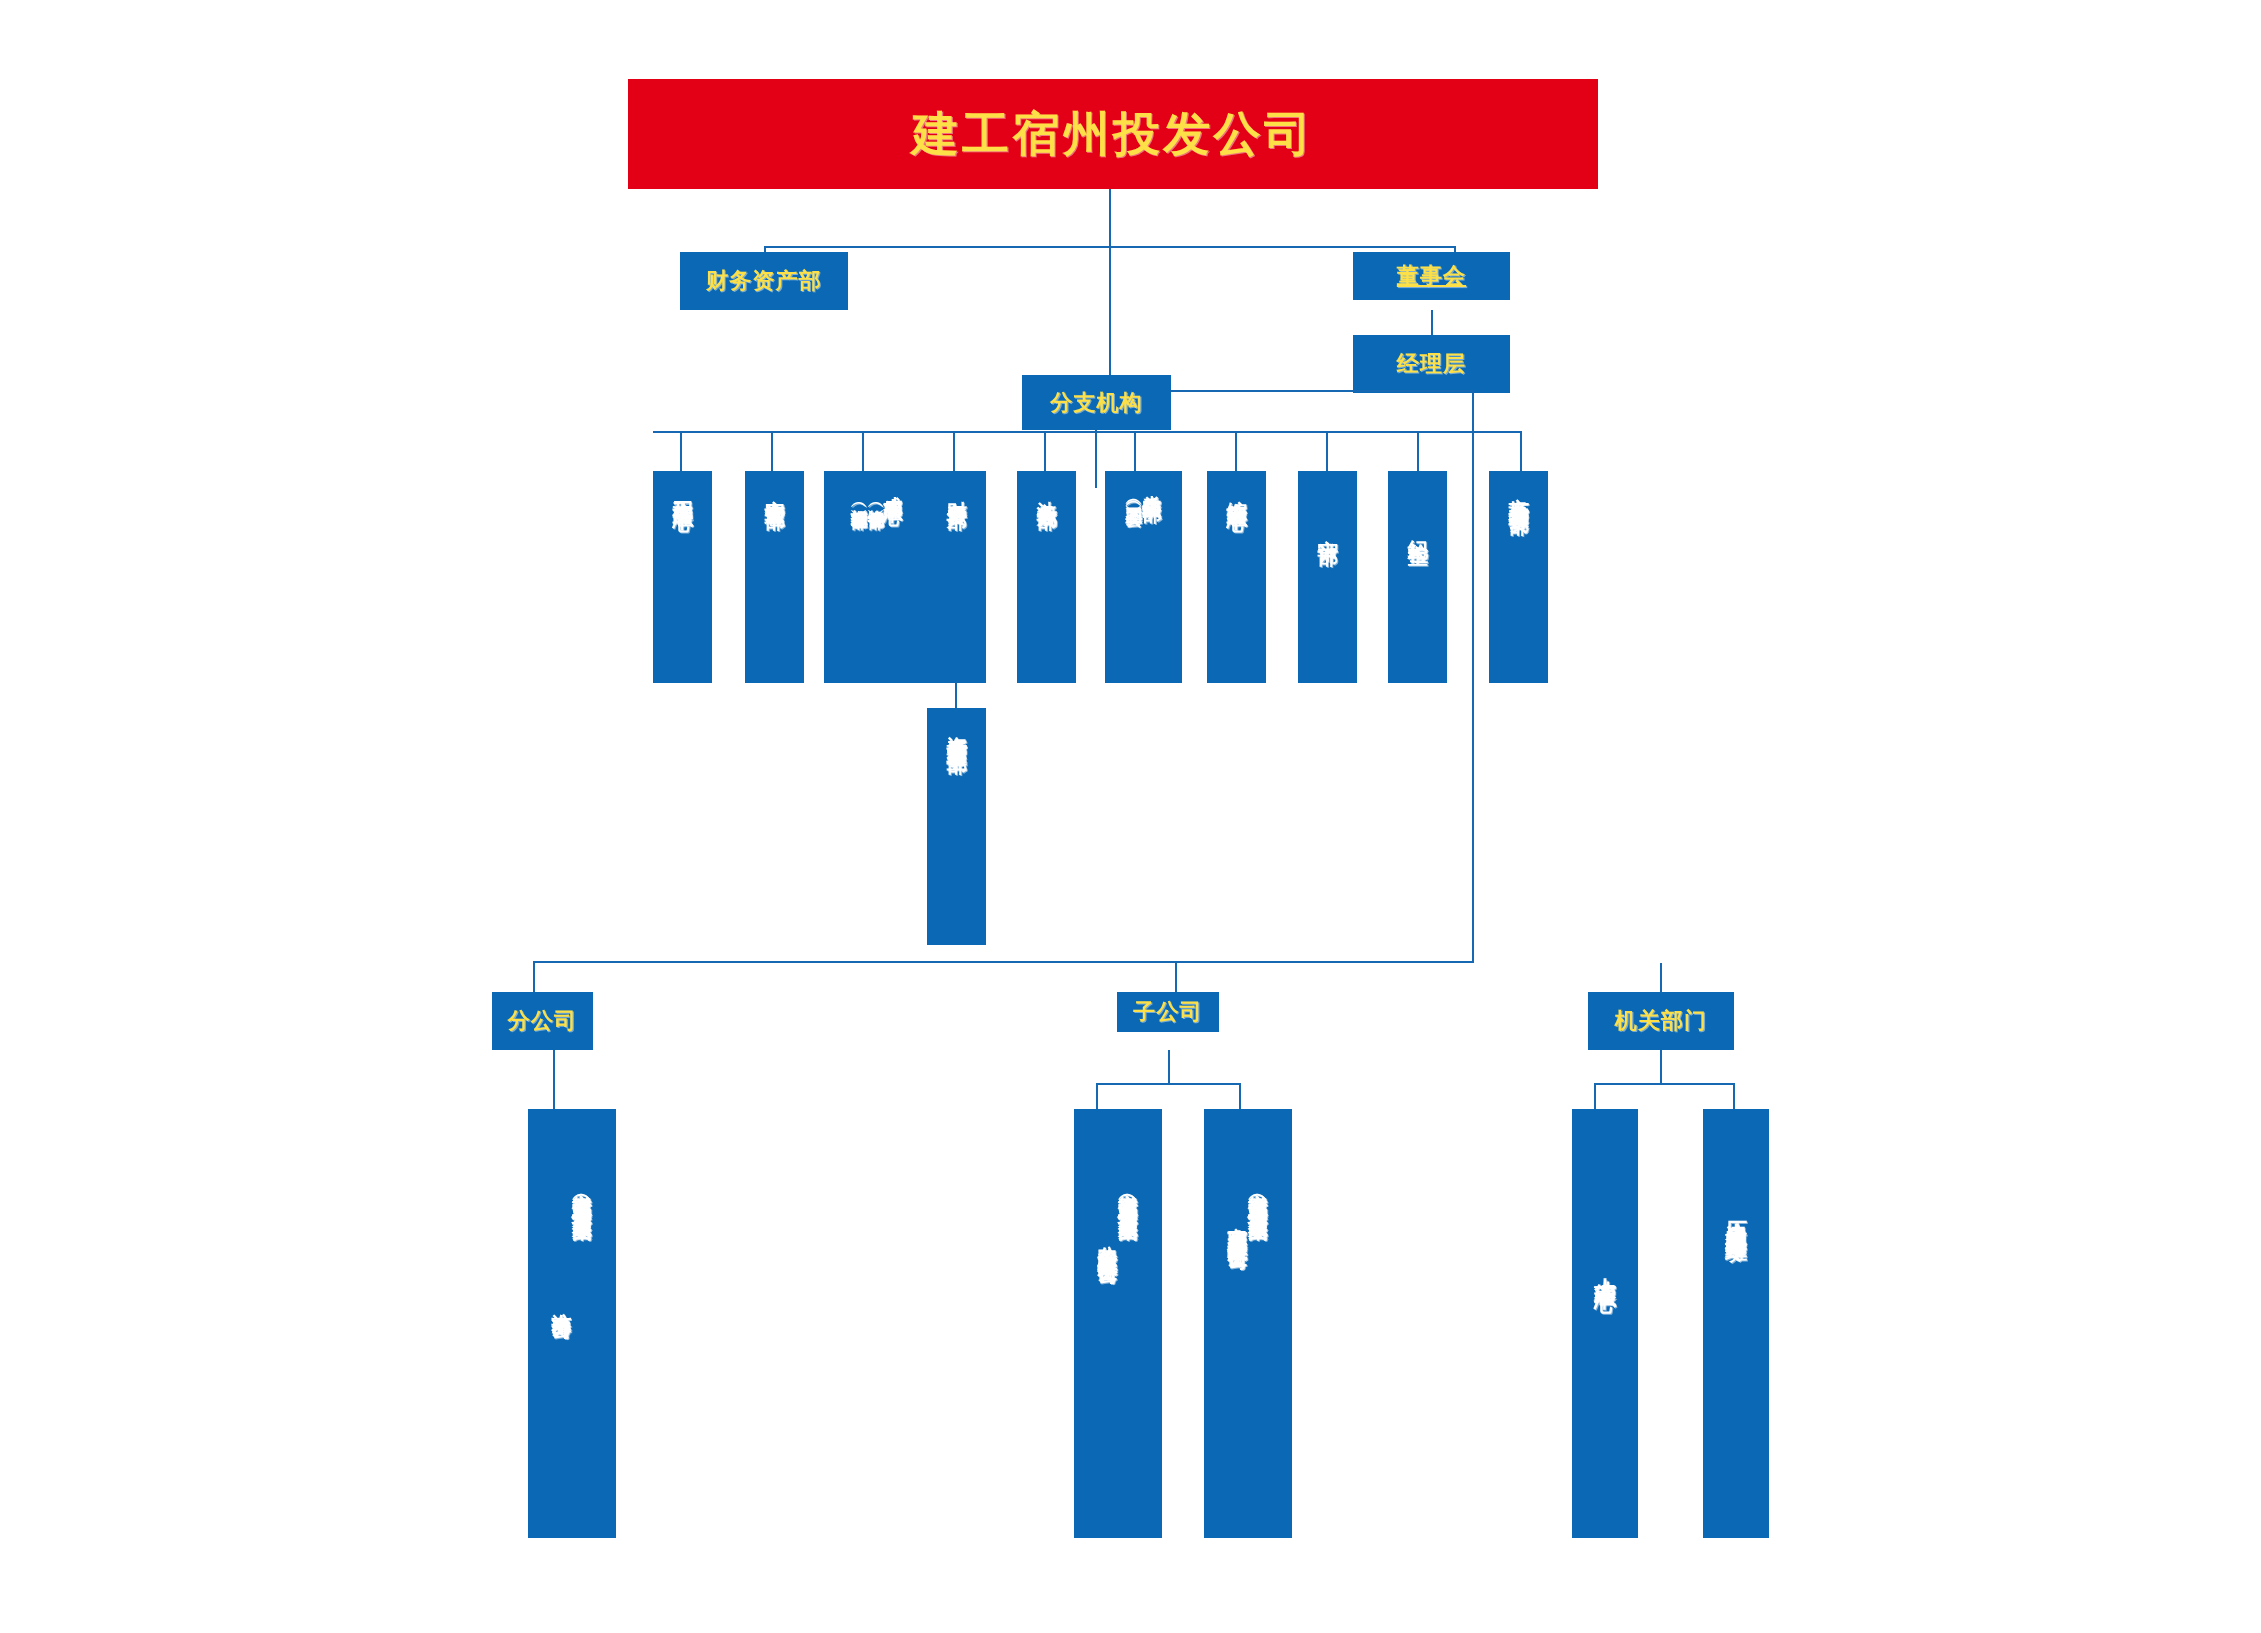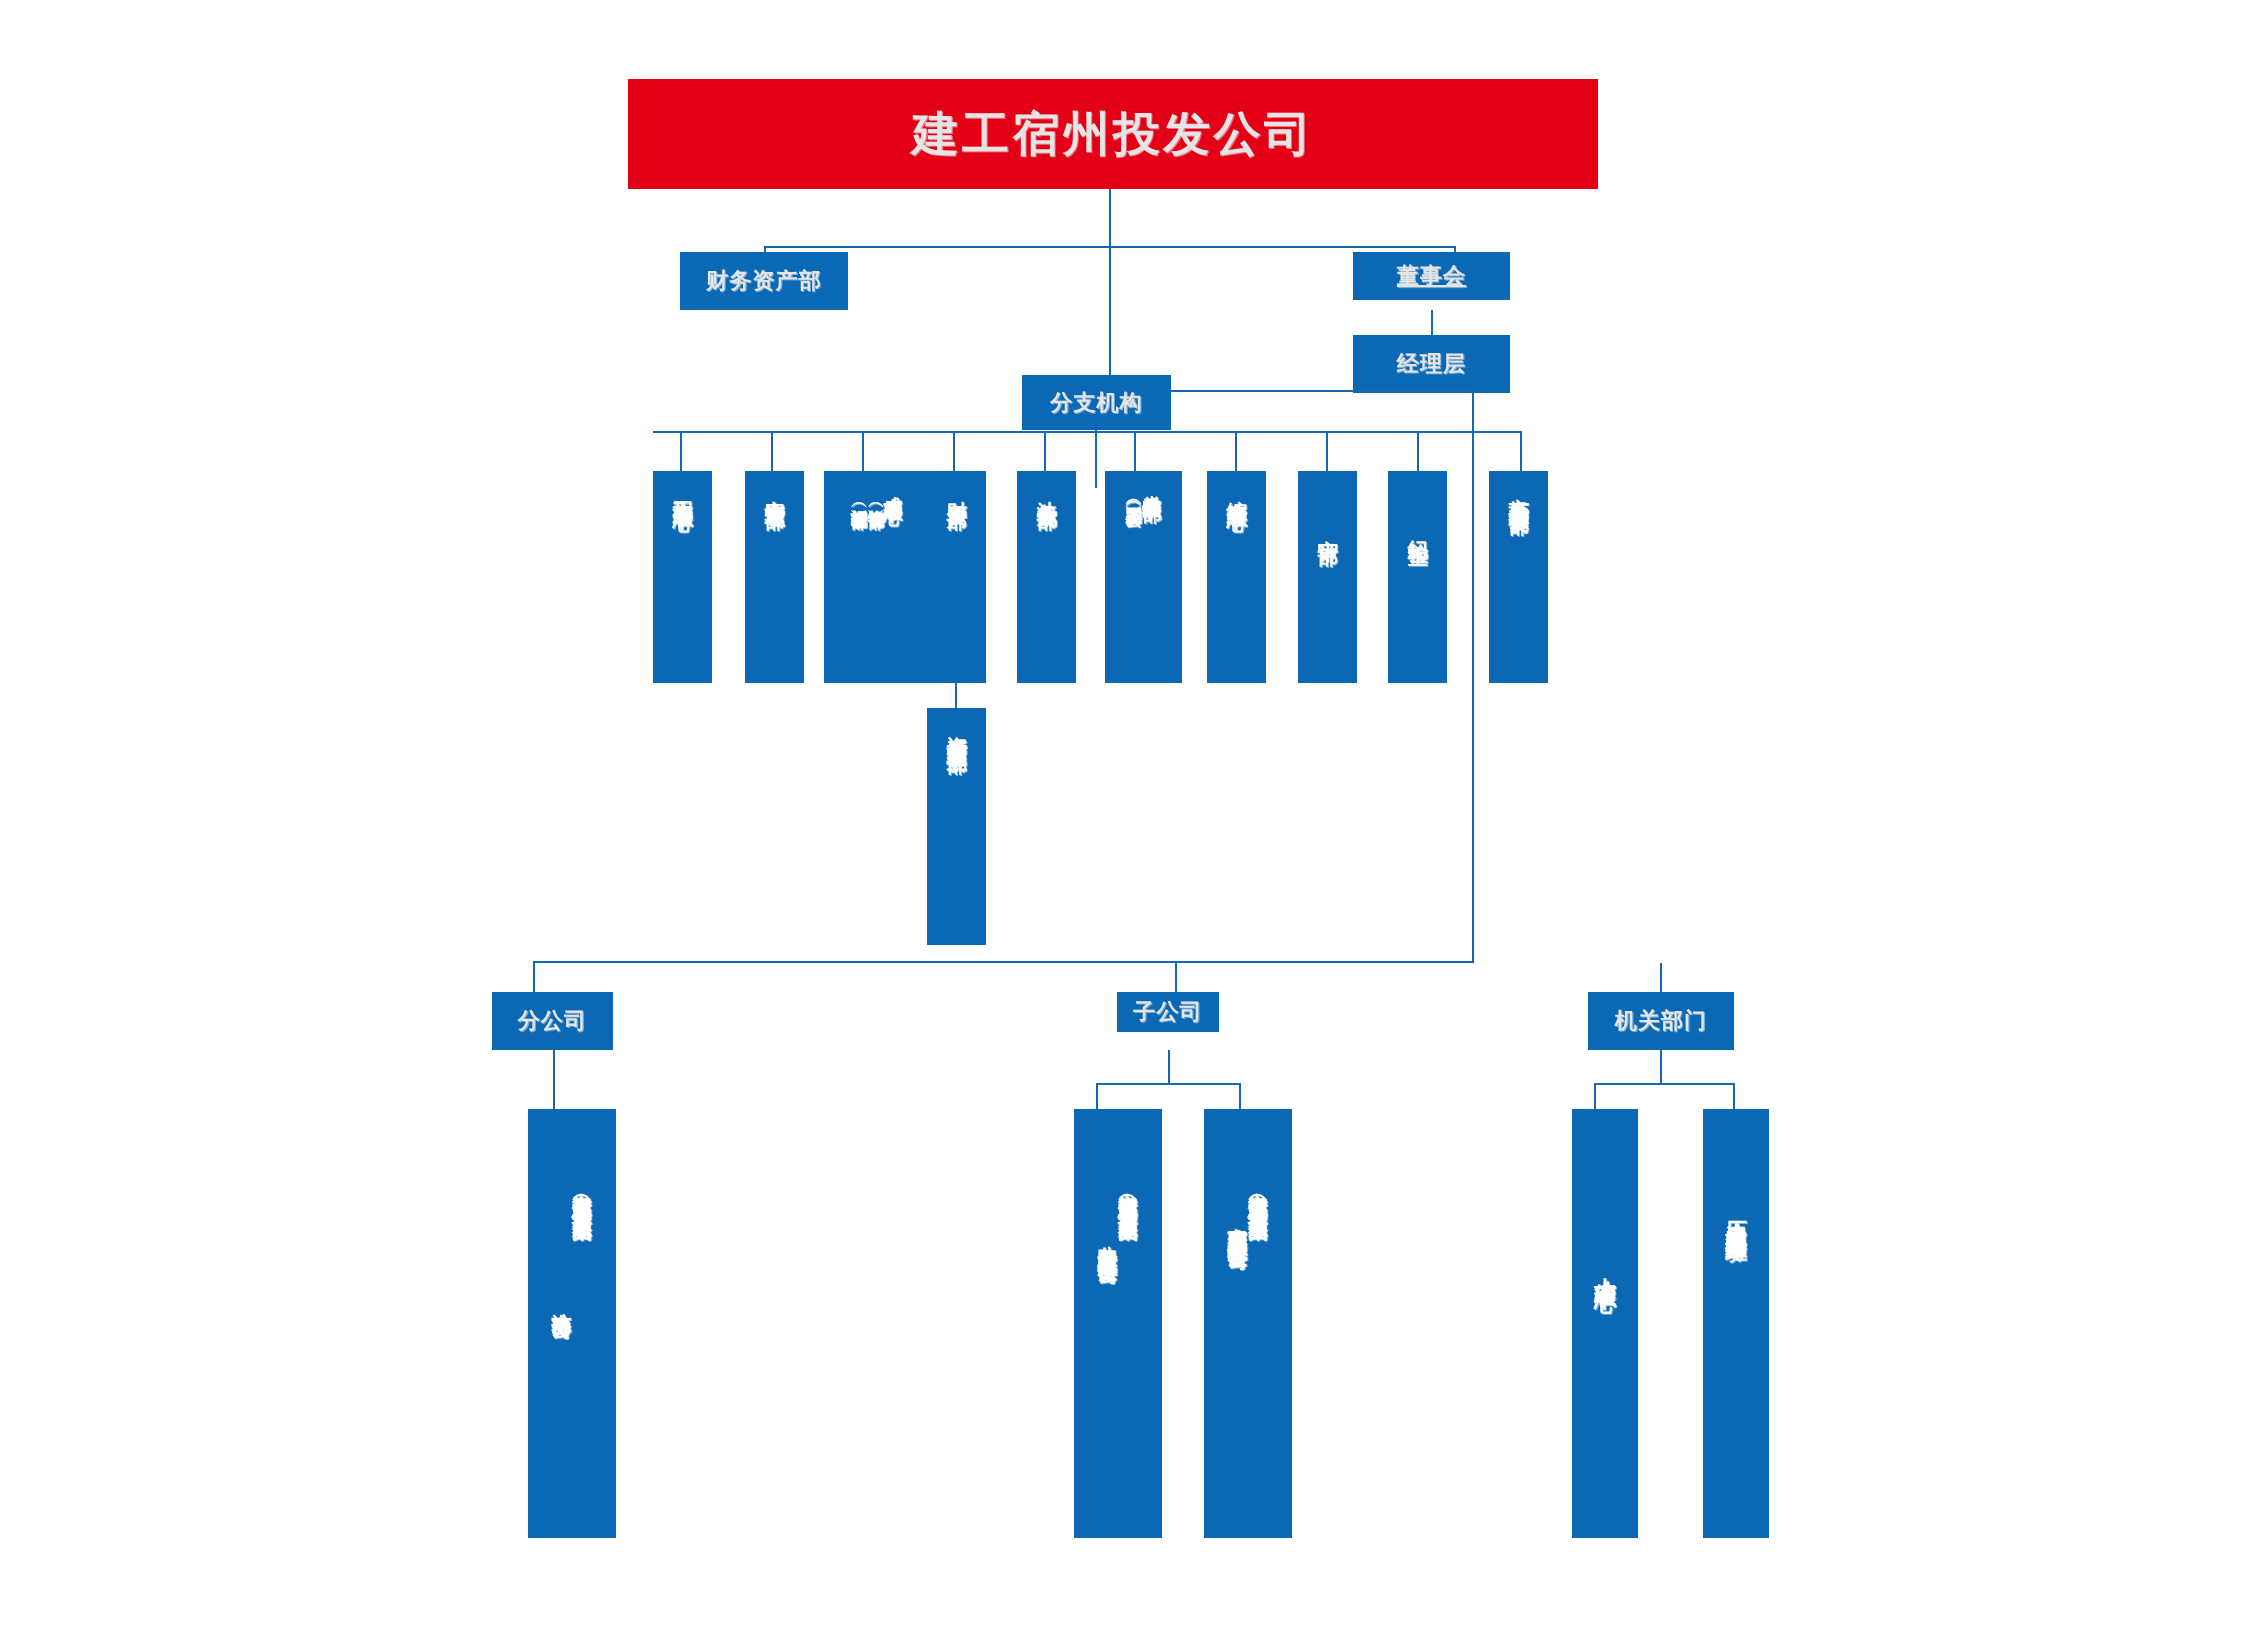--- a/index.html
+++ b/index.html
@@ -12,21 +12,21 @@
     position:relative;
     width:2261px;
     height:1634px;
     background:#ffffff;
     overflow:hidden;
   }
   
   .box{
     position:absolute;
     background:var(--blue,#0a68b4);
-    color:#e5e5e5;
+    color:#fde047;
     font-weight:bold;
     box-sizing:border-box;
     display:flex;
     align-items:center;
     justify-content:center;
     letter-spacing:1.1px;
     text-shadow:1.1px 1.1px 0 rgba(255,255,255,0.45);
   }
   .box.red{background:var(--red,#e30016);}
   
@@ -167,21 +167,21 @@
     <span class="vcol">资产运营管理事业部</span>
   </div>
 
   <div class="line hline" style="left: 1171px; top: 390px; width: 303px; height: 1.7px; background: rgb(22, 104, 179);"></div>
   <div class="line vline" style="left: 1472px; top: 390px; width: 1.7px; height: 573px; background: rgb(22, 104, 179);"></div>
 
   <div class="line hline" style="left: 533px; top: 961px; width: 941px; height: 2.2px; background: rgb(22, 104, 179);"></div>
   <div class="line vline" style="left: 533px; top: 961px; width: 1.7px; height: 32px; background: rgb(22, 104, 179);"></div>
   <div class="line vline" style="left: 1175px; top: 961px; width: 1.7px; height: 32px; background: rgb(22, 104, 179);"></div>
 
-  <div class="box htext" style="left:492px;top:992px;width:121px;height:58px;">
+  <div class="box htext" style="left:492px;top:992px;width:101px;height:58px;">
     <span>分公司</span>
   </div>
 
   <div class="box htext" style="left:1117px;top:992px;width:102px;height:40px;">
     <span>子公司</span>
   </div>
 
   <div class="box htext" style="left:1588px;top:992px;width:146px;height:58px;">
     <span>机关部门</span>
   </div>

